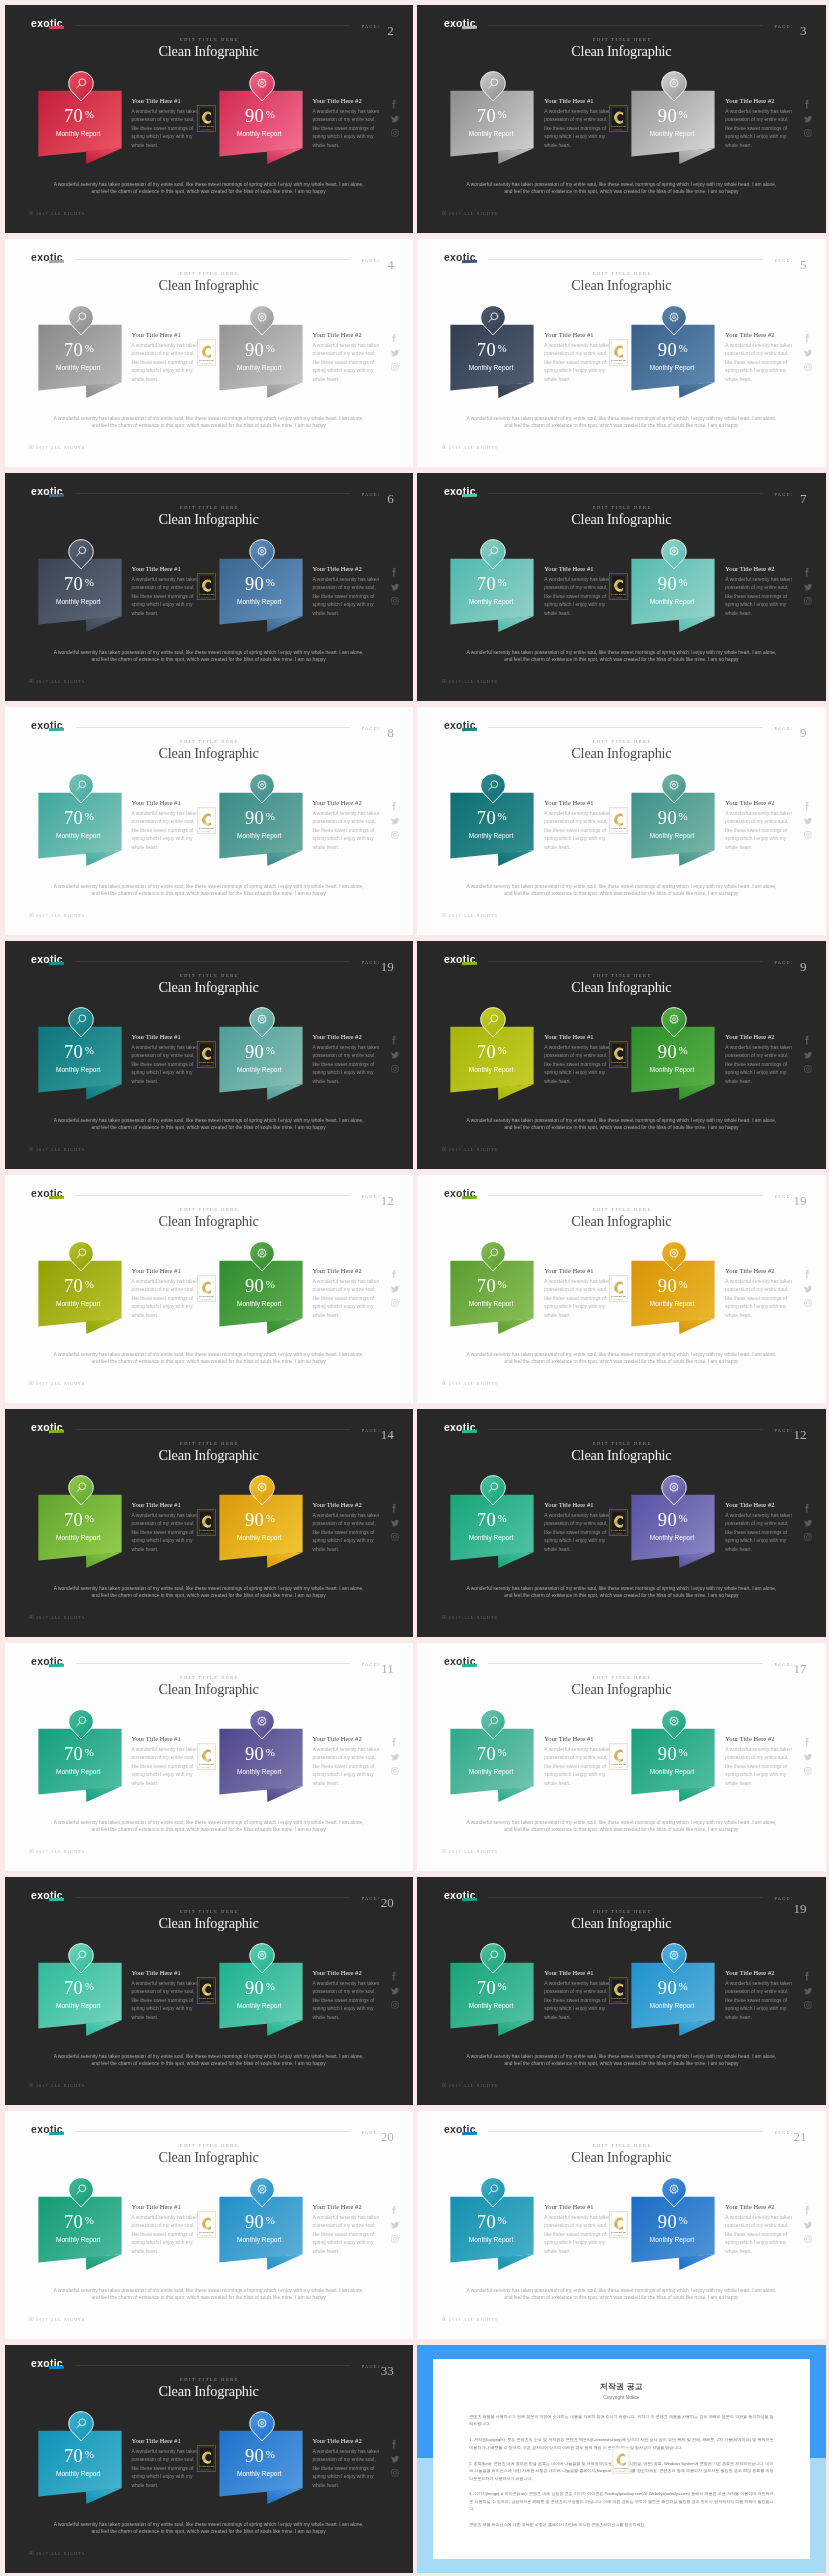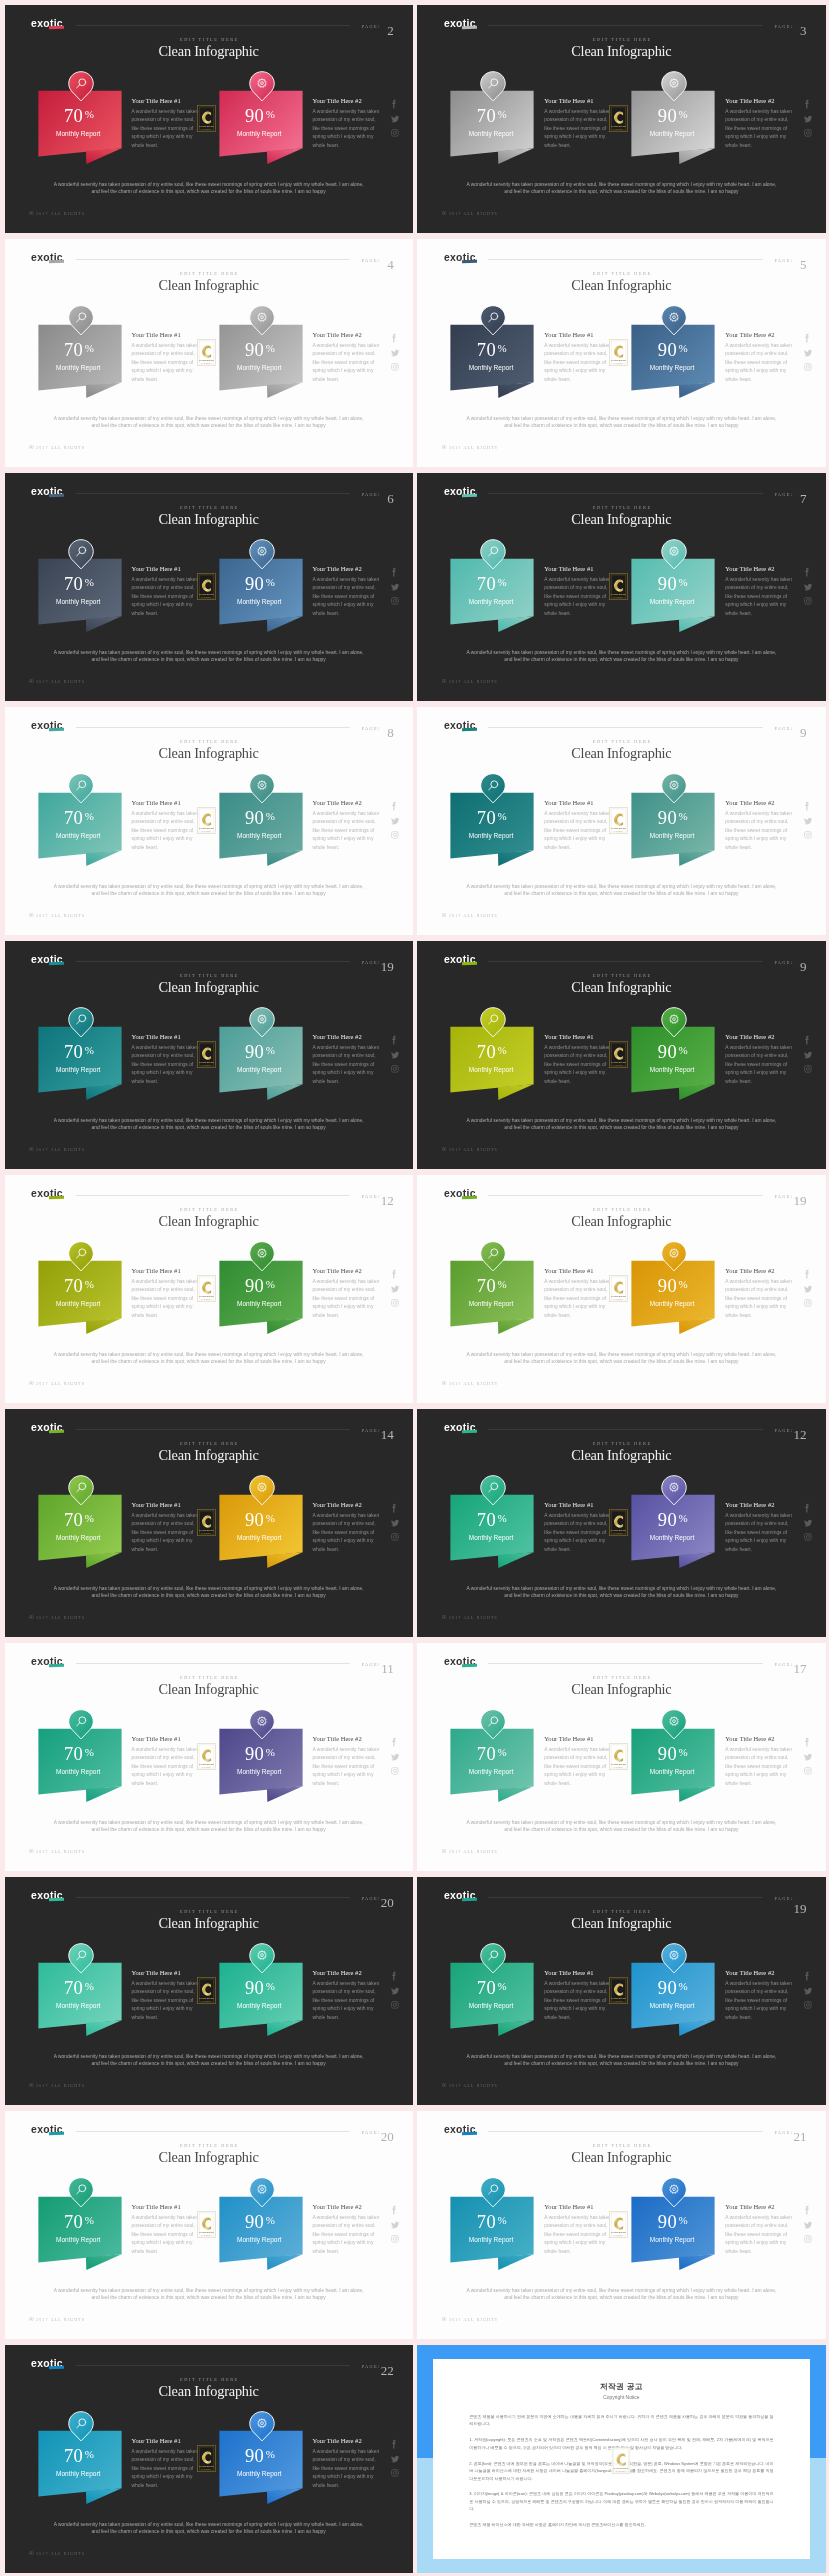--- a/index.html
+++ b/index.html
@@ -2326,21 +2326,21 @@
             <circle cx="8" cy="8" r="7" fill="none" stroke="#b9b9b9" stroke-width="1.4"></circle>
             <circle cx="8" cy="8" r="2.4" fill="#b9b9b9"></circle>
           </svg><span>2017 ALL RIGHTS</span></div>
       </div>
     </div>
     <div class="cell">
       <div class="slide dark">
         <div class="logo" style="color:#ffffff"><span>exo</span><span class="u">tic<i style="position:absolute;left:-0.6px;right:-1px;bottom:0.6px;height:2.9px;background:#1481c3;display:block;transform:rotate(-1.2deg)"></i></span></div>
         <div class="hline" style="left:71px;right:63px;background:#3a3a3a"></div>
         <div class="pagelbl" style="right:32px;color:#9a9a9a">PAGE/</div>
-        <div class="pagenum" style="right:19px;top:18px;color:#b5b5b5">22</div>
+        <div class="pagenum" style="right:19px;top:18px;color:#b5b5b5">33</div>
         <div class="eyebrow" style="color:#9a9a9a">EDIT TITLE HERE</div>
         <div class="maintitle" style="color:#f0f0f0">Clean Infographic</div>
         <div class="bwrap" style="left:33px;top:85px;width:84px;height:75px">
           <svg class="bsvg" width="84" height="75" viewBox="0 0 130 115">
             <defs>
               <linearGradient id="bg20_0" x1="0" y1="0" x2="1" y2="0.75">
                 <stop offset="0" stop-color="#1193b7"></stop>
                 <stop offset="1" stop-color="#40b0cb"></stop>
               </linearGradient>
               <linearGradient id="bg20_0t" x1="0.1" y1="1" x2="1" y2="0">

